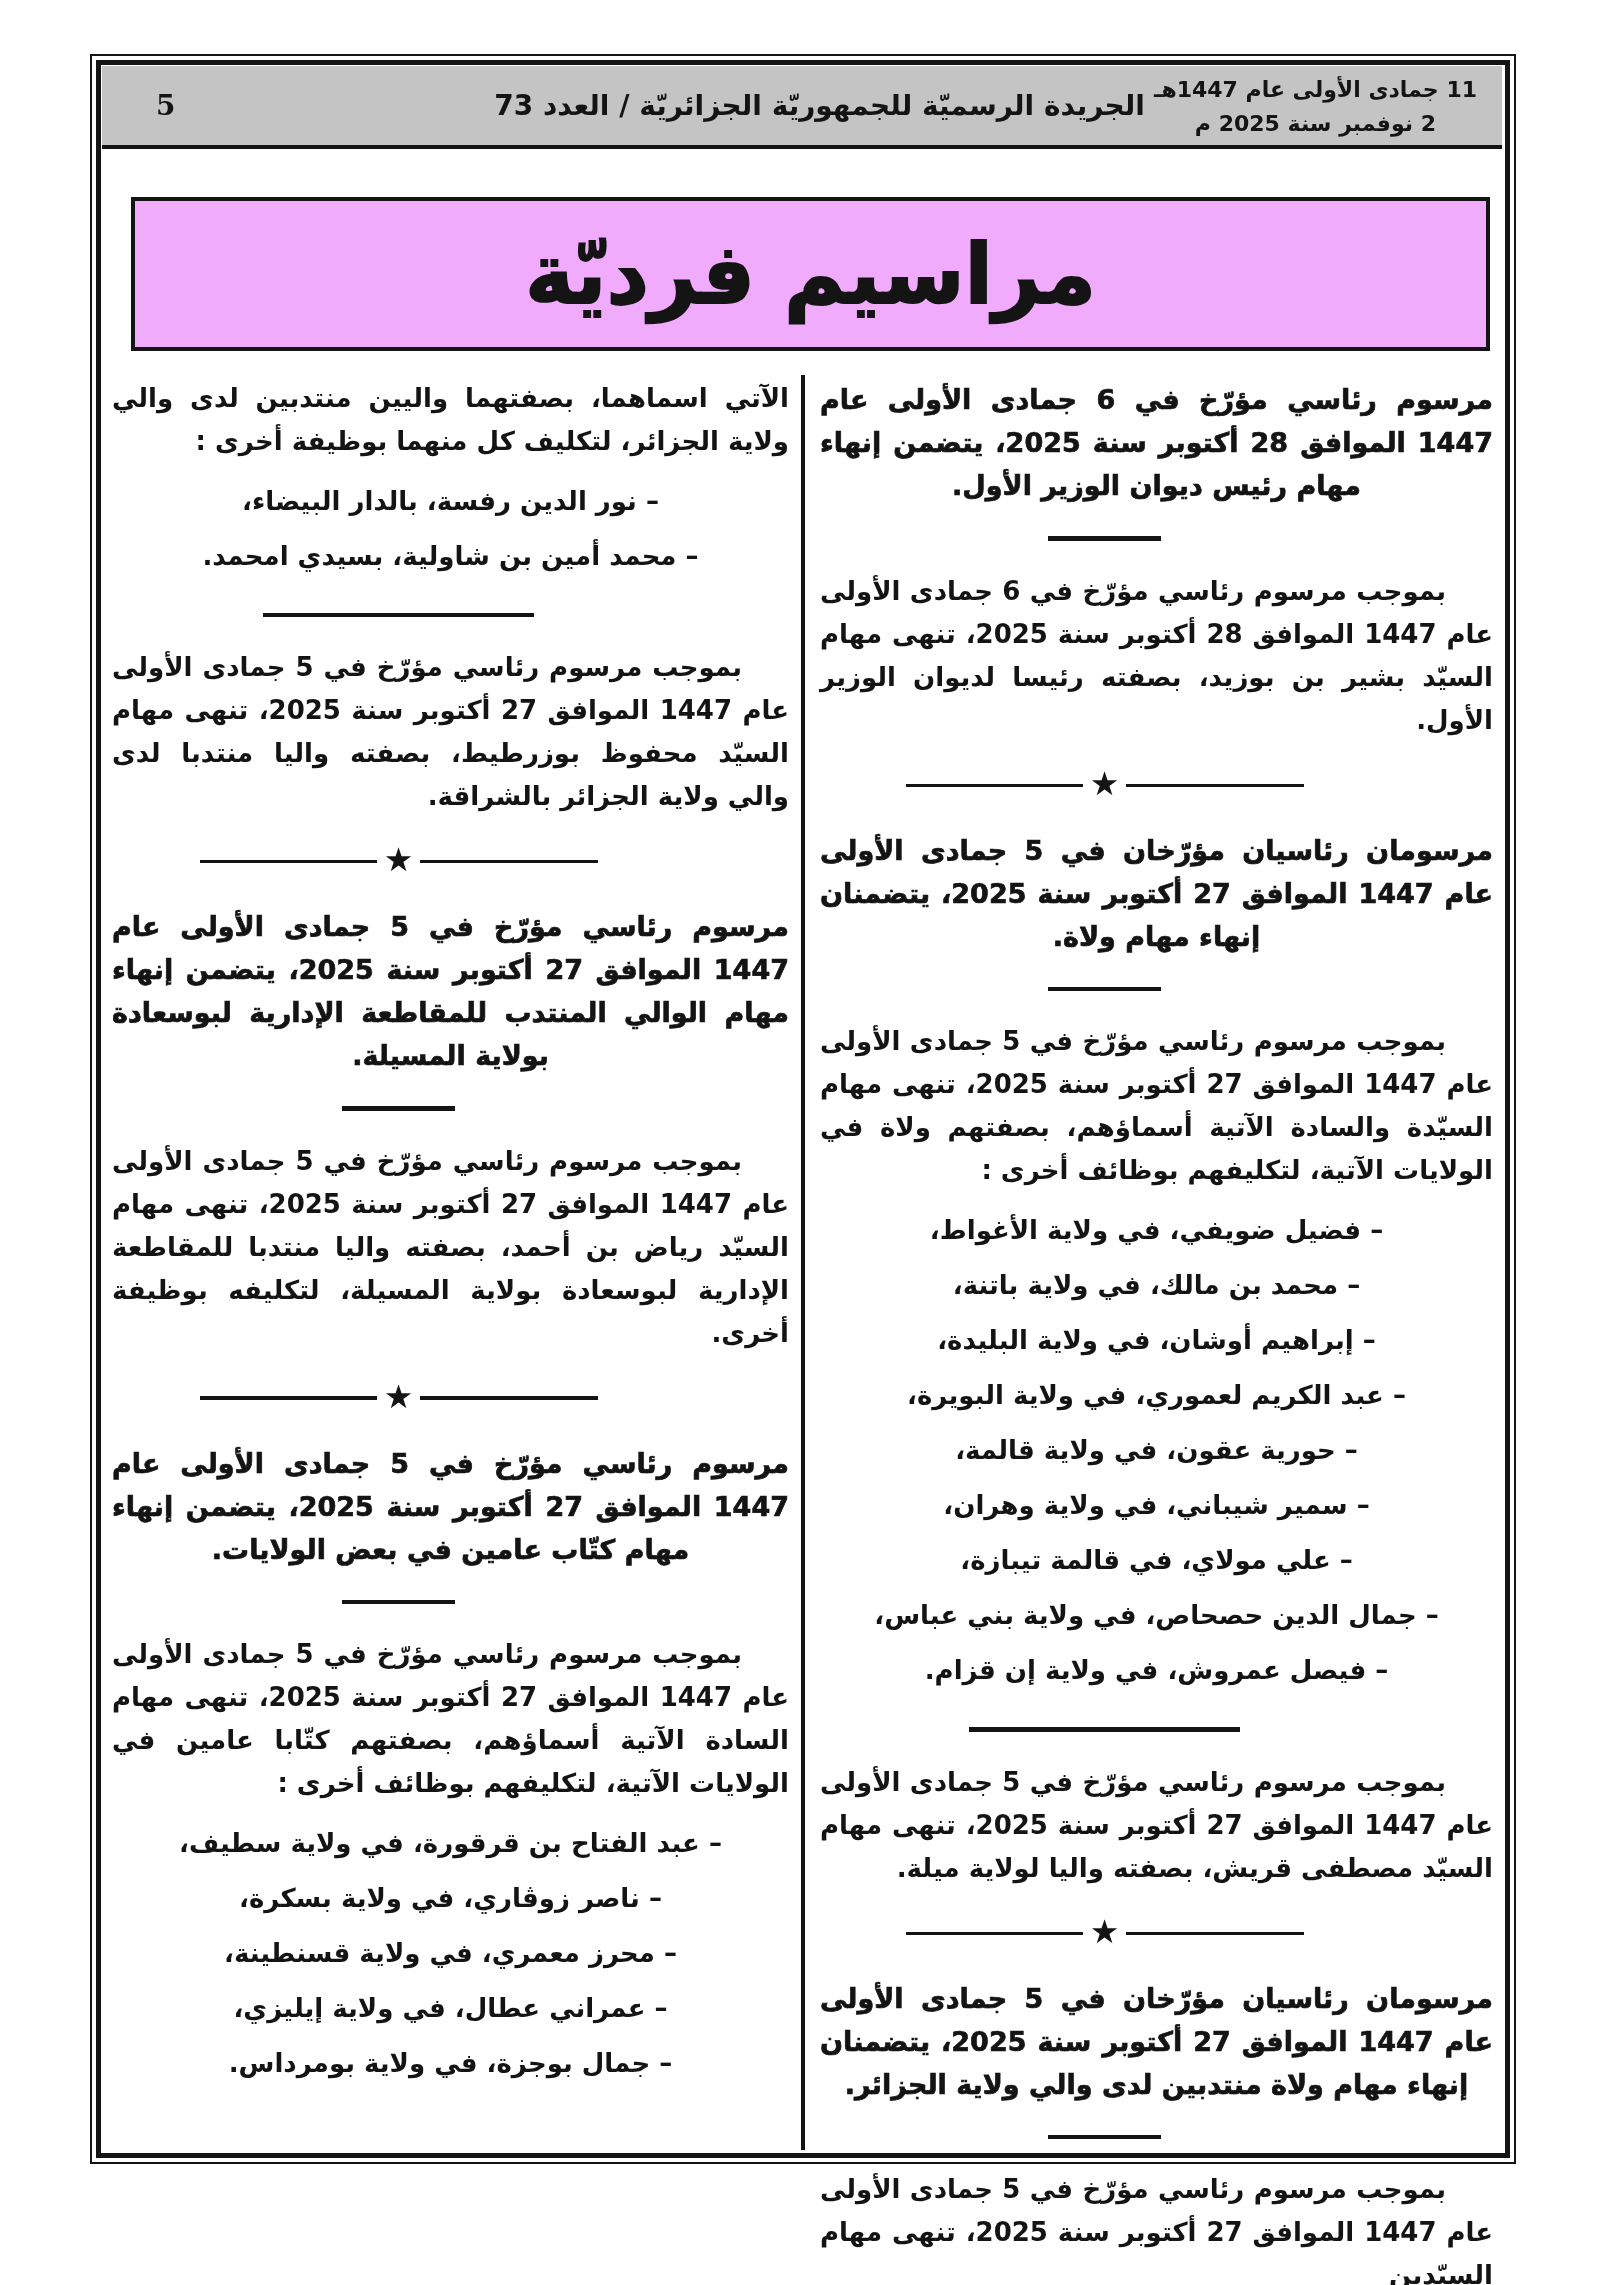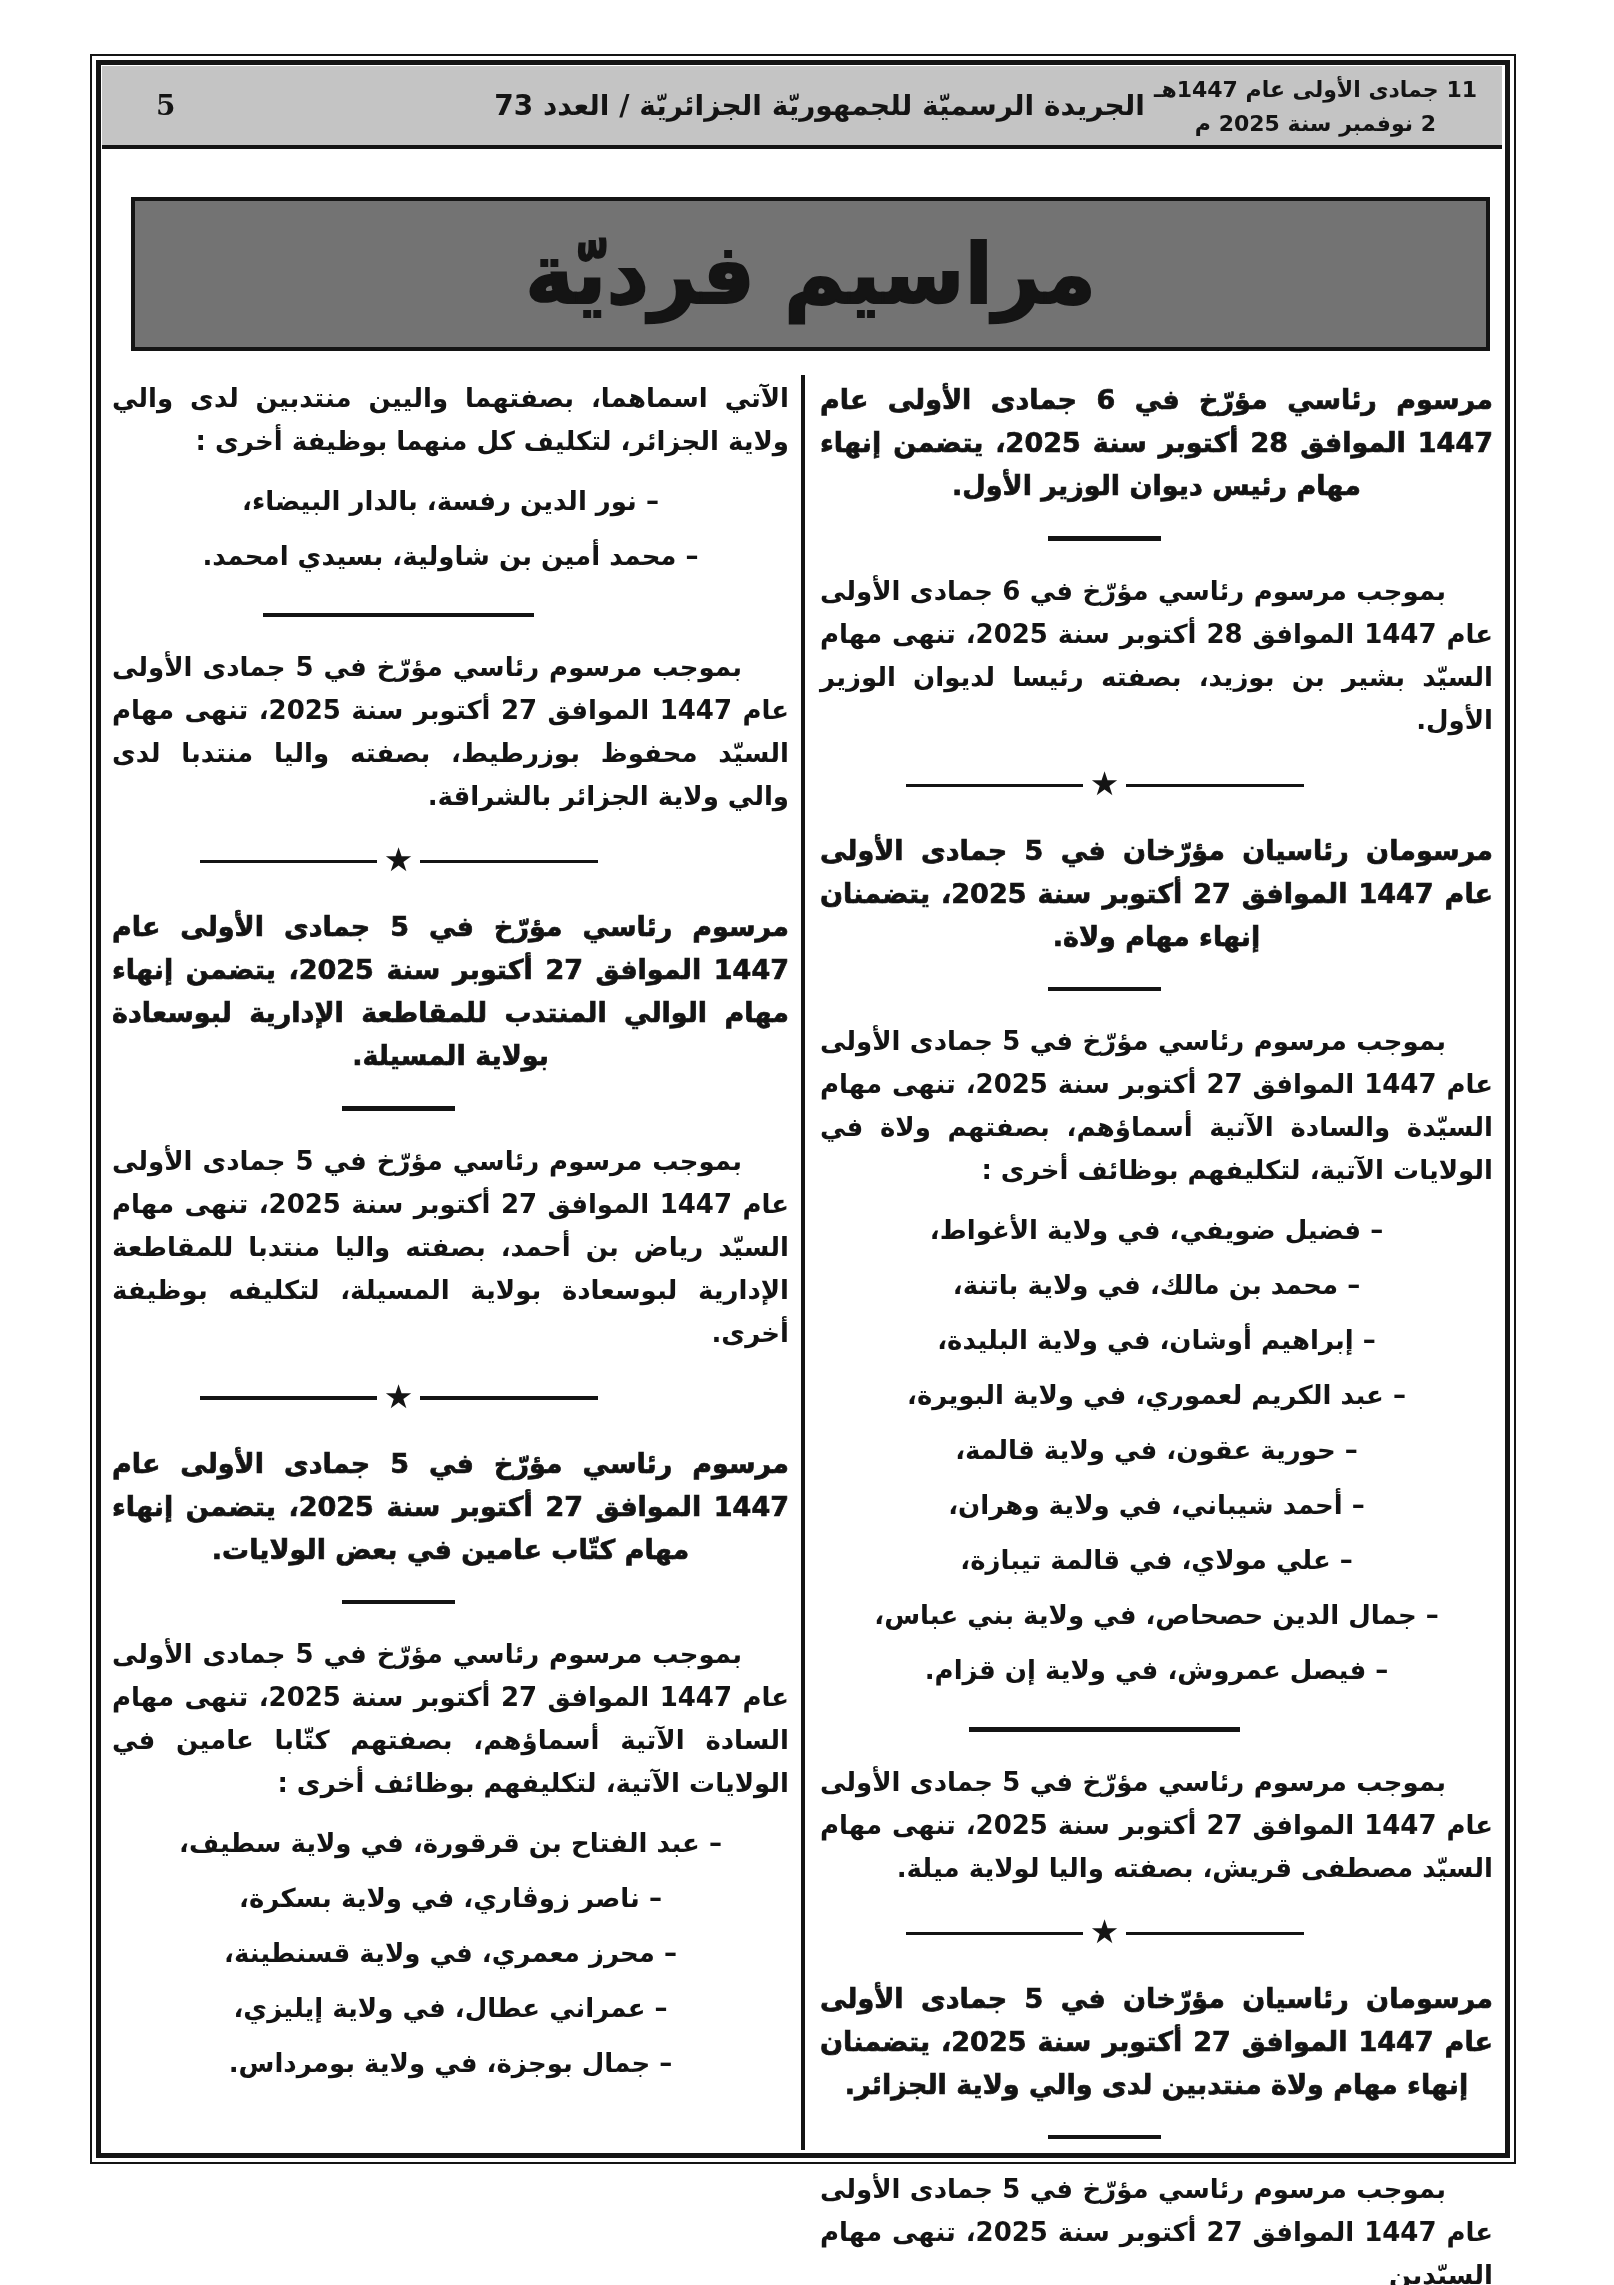--- a/index.html
+++ b/index.html
@@ -8,21 +8,21 @@
   
   .frame-outer{position:absolute;left:90px;top:54px;width:1422px;height:2106px;border:2.7px solid #141414;}
   .frame-inner{position:absolute;inset:3.6px;border:5.4px solid #141414;}
   
   .hdr{position:absolute;left:102px;top:66px;width:1400px;height:83px;background:#c4c4c4;
        border-bottom:4.5px solid #141414;display:flex;direction:rtl;align-items:center;box-sizing:border-box;}
   .hdr-dates{flex:0 0 auto;padding:3.6px 25px 0 9px;text-align:center;font-weight:bold;font-size:22px;line-height:34px;}
   .hdr-center{flex:1 1 auto;text-align:right;font-weight:bold;font-size:28px;}
   .hdr-pagenum{flex:0 0 auto;padding:0 18px 0 54px;font-family:"DejaVu Serif",serif;font-weight:bold;font-size:28px;}
   
-  .banner{position:absolute;left:131px;top:197px;width:1359px;height:154px;background:#737373;
+  .banner{position:absolute;left:131px;top:197px;width:1359px;height:154px;background:#f0abfc;
           border:4.5px solid #141414;box-sizing:border-box;display:flex;align-items:center;justify-content:center;}
   .banner-title{font-size:83px;font-weight:bold;letter-spacing:1.8px;-webkit-text-stroke:1.8px #141414;}
   
   .divider{position:absolute;left:801px;top:375px;width:3.6px;height:1775px;background:#141414;}
   
   .col{position:absolute;top:353px;direction:rtl;text-align:justify;padding-top:12.7px;box-sizing:border-box;}
   .col-right{left:820px;width:673px;}
   .col-left{left:112px;width:677px;}
   .h{font-size:27px;line-height:43px;font-weight:bold;text-align:justify;text-align-last:center;
      -webkit-text-stroke:0.7px #141414;margin:12.7px 0 9px;}
@@ -71,21 +71,21 @@
       </div>
       <div class="h">مرسومان رئاسيان مؤرّخان في 5 جمادى الأولى عام 1447 الموافق 27 أكتوبر سنة 2025، يتضمنان إنهاء مهام ولاة.</div>
       <div class="sep"></div>
       <div class="p">بموجب مرسوم رئاسي مؤرّخ في 5 جمادى الأولى عام 1447 الموافق 27 أكتوبر سنة 2025، تنهى مهام السيّدة والسادة الآتية أسماؤهم، بصفتهم ولاة في الولايات الآتية، لتكليفهم بوظائف أخرى :</div>
       <div class="list">
         <div class="li">– فضيل ضويفي، في ولاية الأغواط،</div>
         <div class="li">– محمد بن مالك، في ولاية باتنة،</div>
         <div class="li">– إبراهيم أوشان، في ولاية البليدة،</div>
         <div class="li">– عبد الكريم لعموري، في ولاية البويرة،</div>
         <div class="li">– حورية عقون، في ولاية قالمة،</div>
-        <div class="li">– أحمد شيباني، في ولاية وهران،</div>
+        <div class="li">– سمير شيباني، في ولاية وهران،</div>
         <div class="li">– علي مولاي، في قالمة تيبازة،</div>
         <div class="li">– جمال الدين حصحاص، في ولاية بني عباس،</div>
         <div class="li">– فيصل عمروش، في ولاية إن قزام.</div>
       </div>
       <div class="sep wide"></div>
       <div class="p">بموجب مرسوم رئاسي مؤرّخ في 5 جمادى الأولى عام 1447 الموافق 27 أكتوبر سنة 2025، تنهى مهام السيّد مصطفى قريش، بصفته واليا لولاية ميلة.</div>
       <div class="star-sep">
         <span class="sline"></span>
         <span class="star">★</span>
         <span class="sline"></span>

